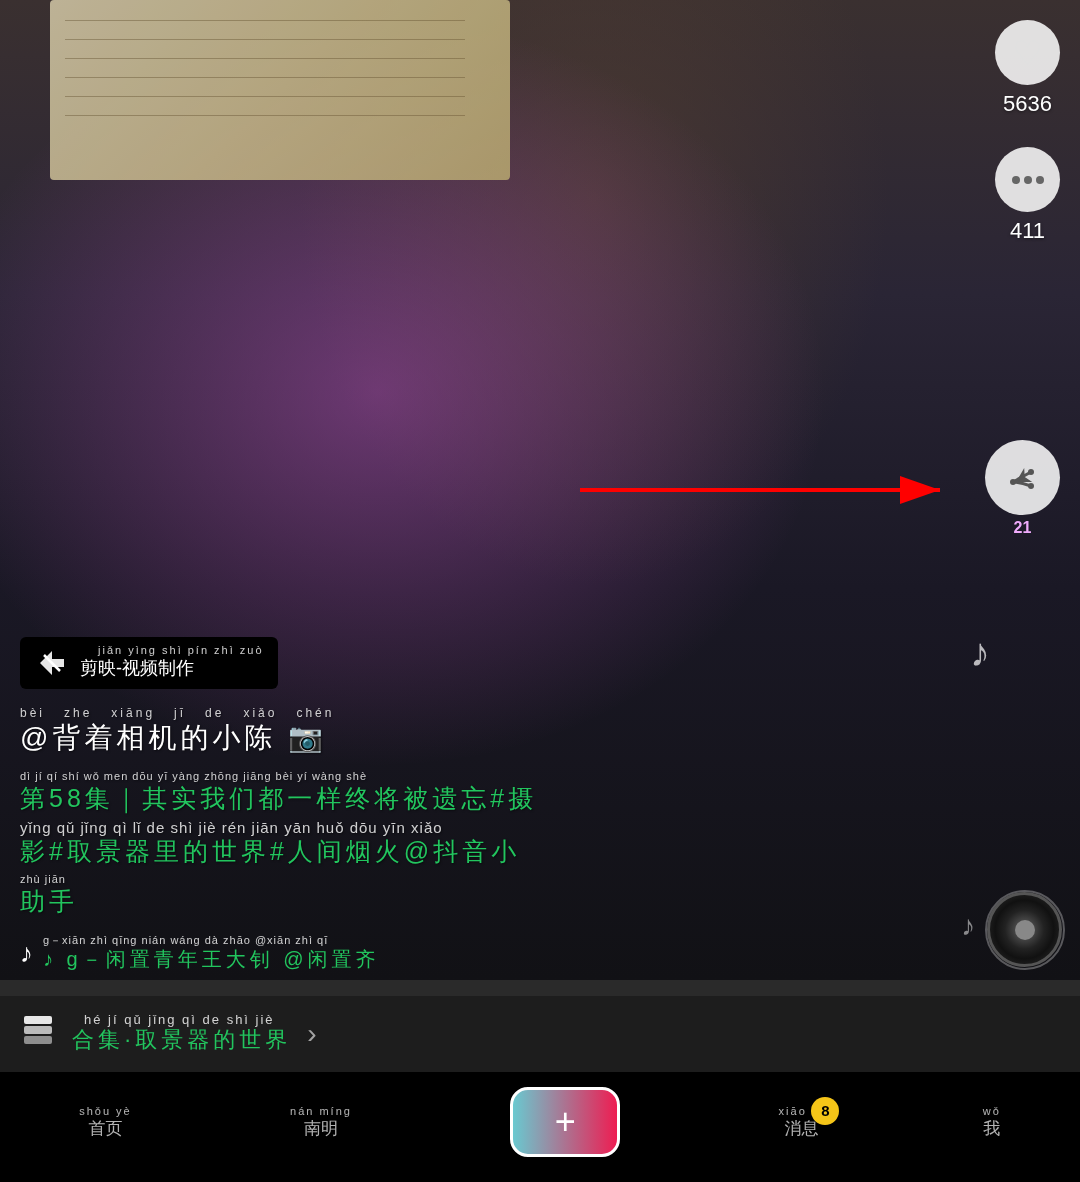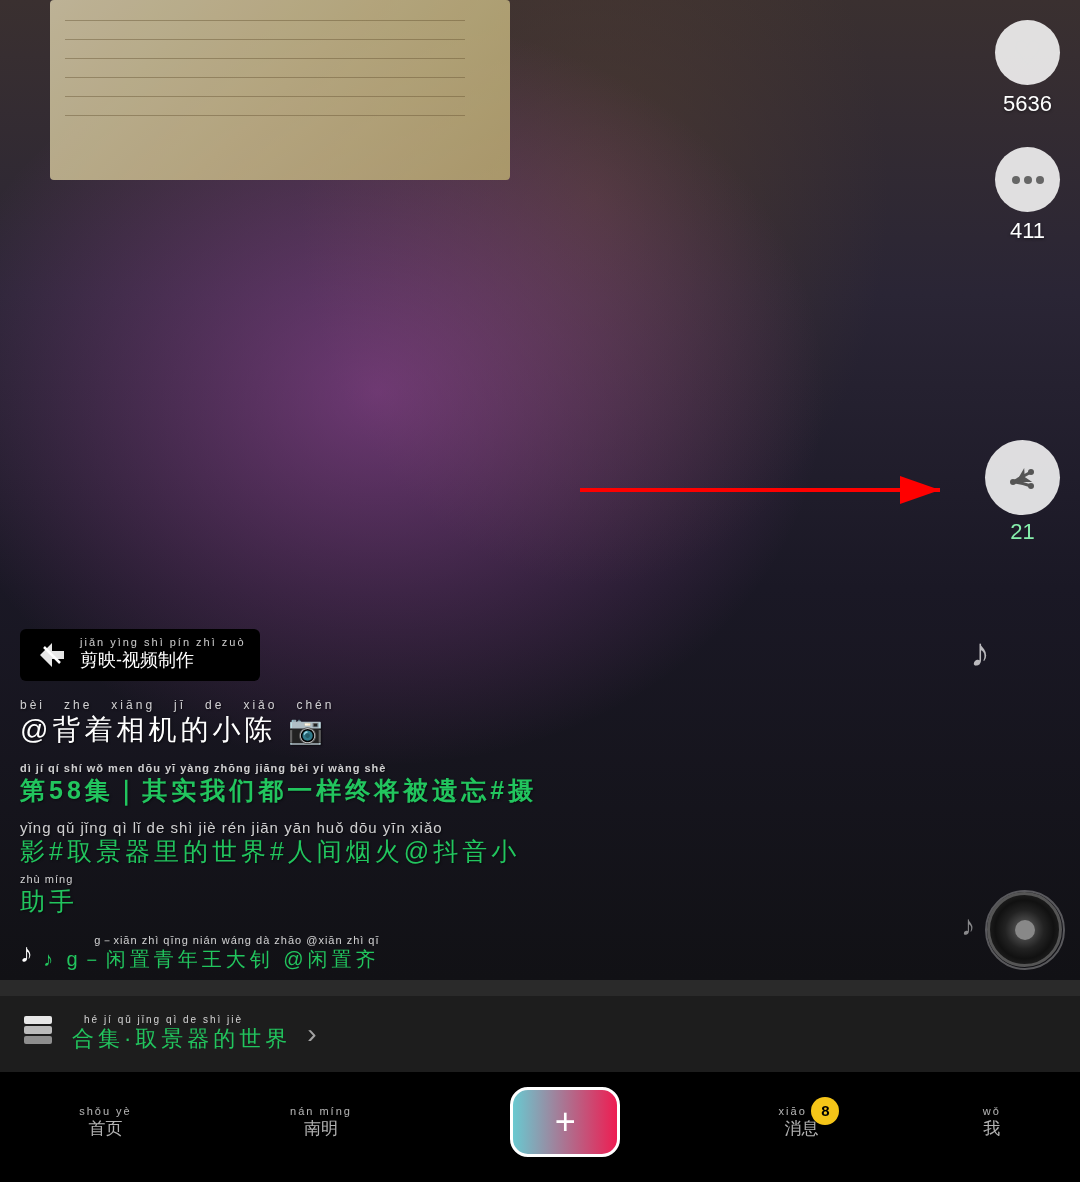--- a/index.html
+++ b/index.html
@@ -133,23 +133,23 @@
     .share-circle {
       width: 75px;
       height: 75px;
       border-radius: 50%;
       background: rgba(255,255,255,0.85);
       display: flex;
       align-items: center;
       justify-content: center;
     }
     .share-count {
-      color: #86efac;
-      font-size: 22px;
-      font-weight: 400;
+      color: #f0abfc;
+      font-size: 16px;
+      font-weight: 700;
     }
 
     
     .red-arrow {
       position: absolute;
       top: 460px;
       left: 0;
       width: 100%;
       height: 60px;
       z-index: 15;
@@ -462,69 +462,69 @@
   
   <div class="capcut-badge">
     <div class="capcut-icon">
       <svg width="32" height="32" viewBox="0 0 32 32">
         <rect x="0" y="0" width="32" height="32" fill="#000"></rect>
         <path d="M4 16 L16 4 L16 12 L28 12 L28 20 L16 20 L16 28 Z" fill="white" opacity="0.9"></path>
         <line x1="8" y1="8" x2="24" y2="24" stroke="white" stroke-width="2.5"></line>
       </svg>
     </div>
     <span class="capcut-text handwritten">
-      <span class="pinyin-row" style="font-size:11px; letter-spacing:2px;">jiǎn yìng shì pín zhì zuò</span>
+      <span class="pinyin-row" style="font-size:11px; letter-spacing:2px;margin-left:18px;">jiǎn yìng shì pín zhì zuò</span>
       <span>剪映-视频制作</span>
     </span>
   </div>
 
   
   <div class="user-mention handwritten">
     <div>
       <div class="pinyin-row" style="font-size:12px; letter-spacing:3px;">bèi &nbsp; zhe &nbsp; xiāng &nbsp; jī &nbsp; de &nbsp; xiǎo &nbsp; chén</div>
       <div style="font-size:28px; letter-spacing:4px;">@背着相机的小陈 📷</div>
     </div>
   </div>
 
   
   <div class="description handwritten">
-    <div style="margin-bottom: 14px; font-weight: bold;">
+    <div style="margin-bottom: 6px;">
       <div class="pinyin-row" style="font-size:11px; letter-spacing:1px;">dì     jí    qí shí wǒ men dōu yī yàng zhōng jiāng bèi yí wàng  shè</div>
       <div class="chinese-row">第58集｜其实我们都一样终将被遗忘#摄</div>
     </div>
     <div style="margin-bottom: 6px;">
       <div class="pinyin-row" style="font-size:15px; letter-spacing:1px;">yǐng  qǔ jǐng qì lǐ de shì jiè  rén jiān yān huǒ  dōu yīn xiǎo</div>
       <div class="chinese-row">影#取景器里的世界#人间烟火@抖音小</div>
     </div>
     <div>
-      <div class="pinyin-row" style="font-size:11px; letter-spacing:1px;">zhù míng</div>
+      <div class="pinyin-row" style="font-size:11px; letter-spacing:1px;">zhù jiān</div>
       <div class="chinese-row">助手</div>
     </div>
   </div>
 
   
   <div class="music-line">
     <span class="tiktok-logo" style="font-size:26px;">♪</span>
     <div>
-      <div class="pinyin-row" style="font-size:11px; letter-spacing:1px;text-align:right;">g－xiān zhì qīng nián wáng dà zhāo  @xiān zhì qī</div>
+      <div class="pinyin-row" style="font-size:11px; letter-spacing:1px;">g－xiān zhì qīng nián wáng dà zhāo  @xiān zhì qī</div>
       <div class="chinese-row" style="font-size:20px;">♪ g－闲置青年王大钊 @闲置齐</div>
     </div>
   </div>
 </div>
 
 <div class="collection-bar">
   <span class="collection-icon">
     <svg width="36" height="36" viewBox="0 0 36 36">
       <rect x="4" y="4" width="28" height="8" rx="2" fill="white" opacity="0.9"></rect>
       <rect x="4" y="14" width="28" height="8" rx="2" fill="white" opacity="0.7"></rect>
       <rect x="4" y="24" width="28" height="8" rx="2" fill="white" opacity="0.5"></rect>
     </svg>
   </span>
   <div>
-    <div class="pinyin-row" style="font-size:10px; letter-spacing:2px;padding-left:12px;">hé jí  qǔ jǐng qì de shì jiè</div>
+    <div class="pinyin-row" style="font-size:13px; letter-spacing:2px;padding-left:12px;">hé jí  qǔ jǐng qì de shì jiè</div>
     <div class="chinese-row" style="font-size:22px;text-align:center;">合集·取景器的世界</div>
   </div>
   <span class="collection-arrow">›</span>
 </div>
 
 <div class="bottom-nav">
 
   <div class="nav-item">
     <div class="nav-text-block">
       <span style="font-size:11px; color:rgba(255,255,255,0.7); letter-spacing:2px;">shǒu yè</span>

